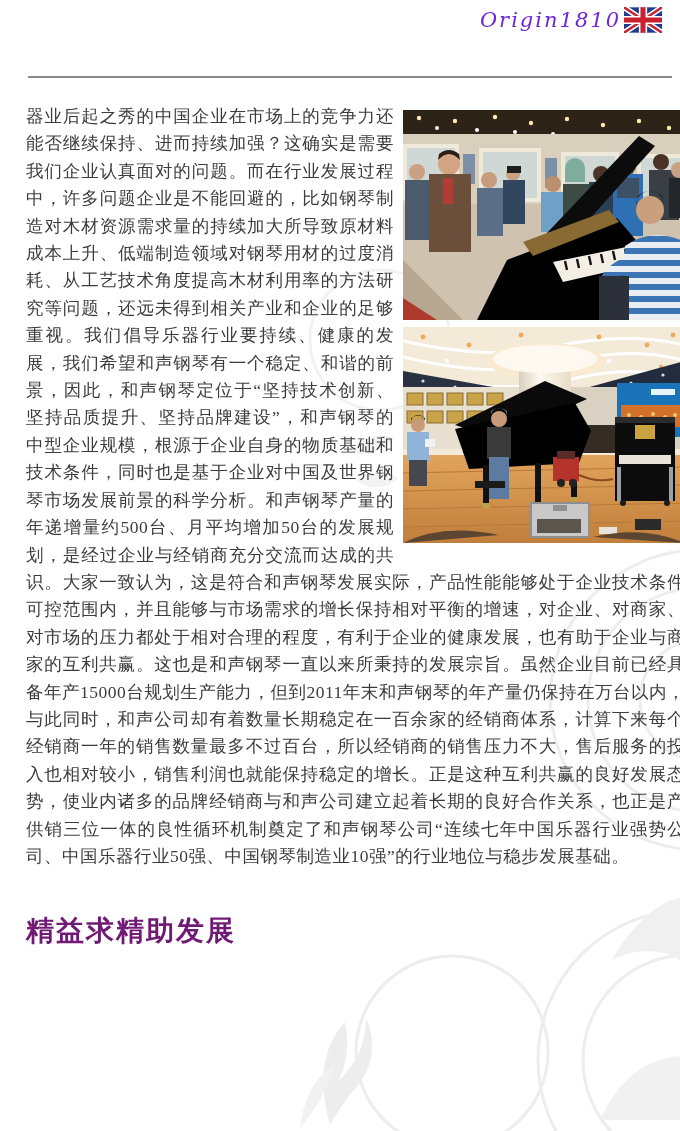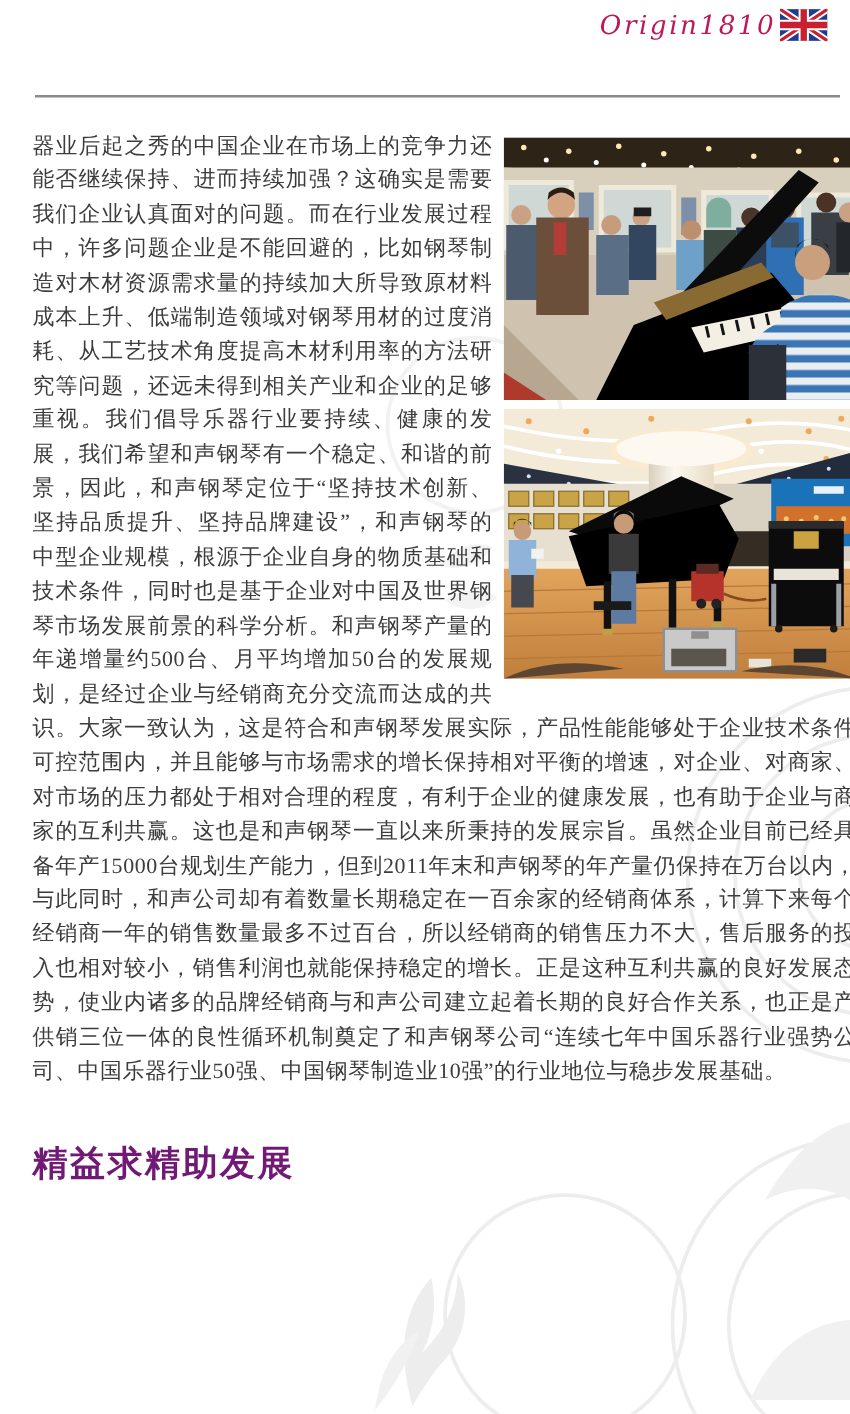--- a/index.html
+++ b/index.html
@@ -13,21 +13,21 @@
   .header{position:absolute;top:0;left:0;right:0;height:92px;z-index:3;}
   .logo{position:absolute;top:6px;right:18px;text-align:center;}
   .harmony-text{
     display:inline-block;font-family:"DejaVu Serif","Liberation Serif",serif;
     font-style:italic;font-weight:bold;font-size:37px;line-height:1.05;
     color:#2b4fa0;letter-spacing:1px;padding:0 8px 1px 8px;
     border-bottom:3px solid #2b4fa0;
   }
   .origin-row{display:flex;align-items:center;justify-content:center;margin-top:1px;}
   .origin-text{
-    font-style:italic;font-size:21px;color:#be185d;letter-spacing:2px;
+    font-style:italic;font-size:21px;color:#6d28d9;letter-spacing:2px;
     font-family:"DejaVu Serif","Liberation Serif",serif;margin-right:3px;
   }
   .flag{width:38px;height:26px;display:inline-block;}
   .rule{position:absolute;top:76px;left:28px;right:8px;height:2px;background:#8a8a8a;}
   
   .content{position:absolute;top:103px;left:26px;width:659px;z-index:2;}
   .photos{float:right;width:282px;margin:7px 0 10px 9px;}
   .photos svg{display:block;}
   .photo-gap{height:7px;}
   p.body{

